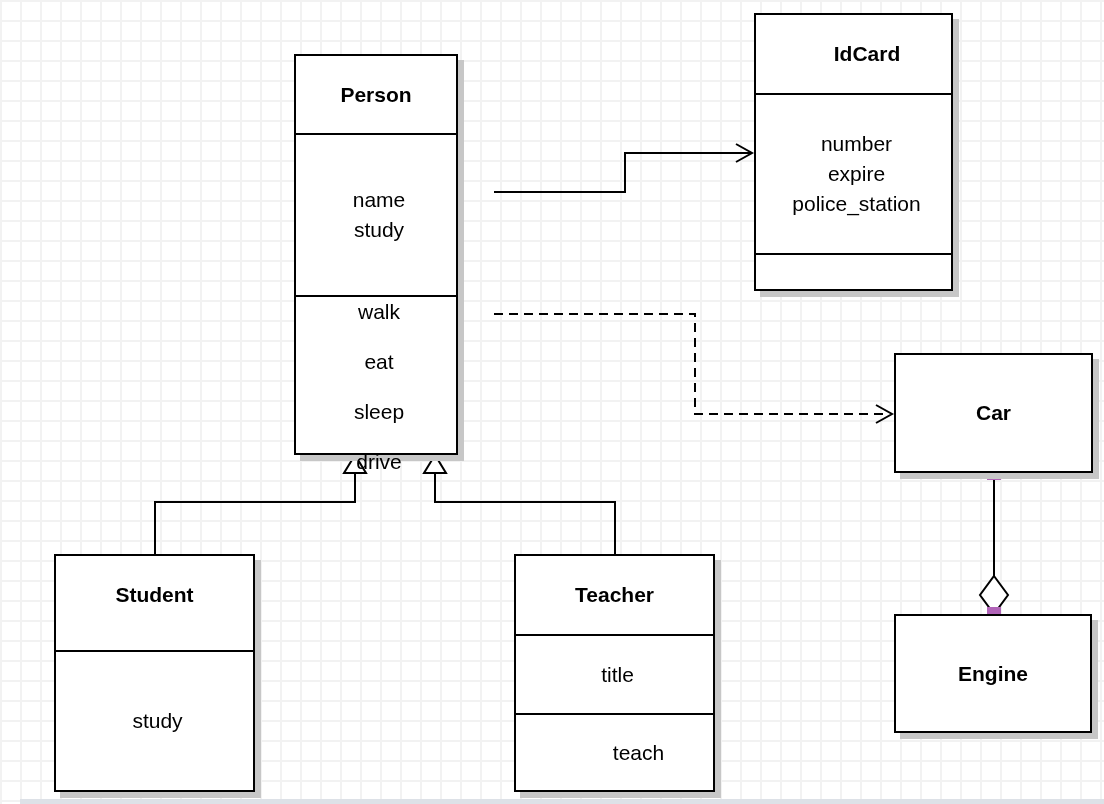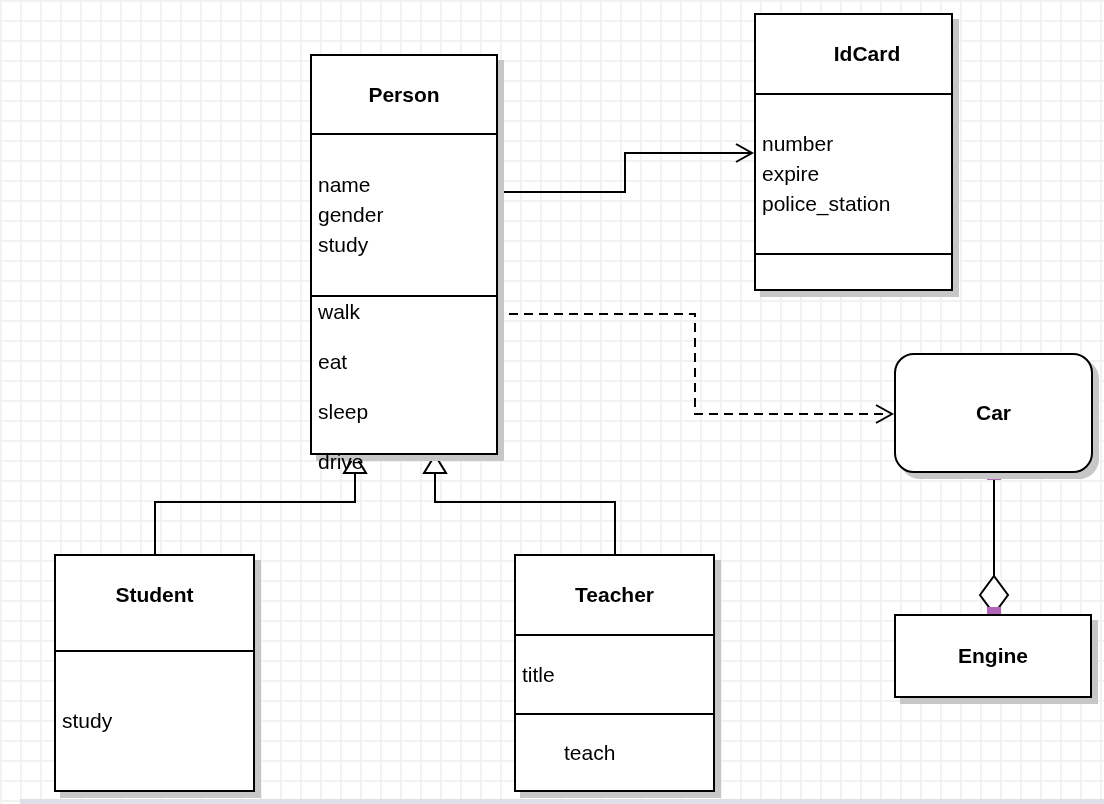--- a/index.html
+++ b/index.html
@@ -53,20 +53,21 @@
   .uml-section {
     border-top: 2px solid #000000;
     box-sizing: border-box;
     display: flex;
     flex-direction: column;
     justify-content: center;
     padding-left: 6px;
     font-size: 21px;
     line-height: 30px;
     color: #000000;
+    align-items: center;
   }
   .canvas-edge {
     position: absolute;
     left: 20px;
     right: 0;
     bottom: 0;
     height: 5px;
     background: #dde1e7;
     z-index: 4;
   }
@@ -99,50 +100,49 @@
     </g>
 
     <g>
       <path d="M 994 473 L 994 577"></path>
       <polygon points="994,576 1008,595 994,614 980,595" fill="#ffffff"></polygon>
       <rect x="987" y="466" width="14" height="14" fill="#b164b8" stroke="none"></rect>
       <rect x="987" y="607" width="14" height="14" fill="#b164b8" stroke="none"></rect>
     </g>
   </svg>
 
-  <div class="uml-class" style="left:310px; top:54px; width:188px; height:401px;">
+  <div class="uml-class" style="left:294px; top:54px; width:164px; height:401px;">
     <div class="uml-title" style="height:77px;">Person</div>
     <div class="uml-section" style="flex:0 0 162px;">
       <span>name</span>
-      <span>gender</span>
       <span>study</span>
     </div>
     <div class="uml-section" style="flex:1 1 auto;gap:20px;">
       <span>walk</span>
       <span>eat</span>
       <span>sleep</span>
       <span>drive</span>
     </div>
   </div>
 
   <div class="uml-class" style="left:754px; top:13px; width:199px; height:278px;">
     <div class="uml-title" style="height:78px;margin-left:27px;">IdCard</div>
     <div class="uml-section" style="flex:0 0 160px;">
       <span>number</span>
       <span>expire</span>
       <span>police_station</span>
     </div>
     <div class="uml-section" style="flex:1 1 auto;"></div>
   </div>
 
-  <div class="uml-class" style="left:894px; top:353px; width:199px; height:120px;border-radius:20px;">
+  <div class="uml-class" style="left:894px; top:353px; width:199px; height:120px;">
     <div class="uml-title fill">Car</div>
   </div>
 
-  <div class="uml-class" style="left:894px; top:614px; width:198px; height:84px;">
+  <div class="uml-class" style="left:894px; top:614px; width:198px; height:119px;">
     <div class="uml-title fill">Engine</div>
   </div>
 
   <div class="uml-class" style="left:54px; top:554px; width:201px; height:238px;">
     <div class="uml-title" style="height:78px;">Student</div>
     <div class="uml-section" style="flex:1 1 auto;margin-top:16px;">
       <span>study</span>
     </div>
   </div>
 

